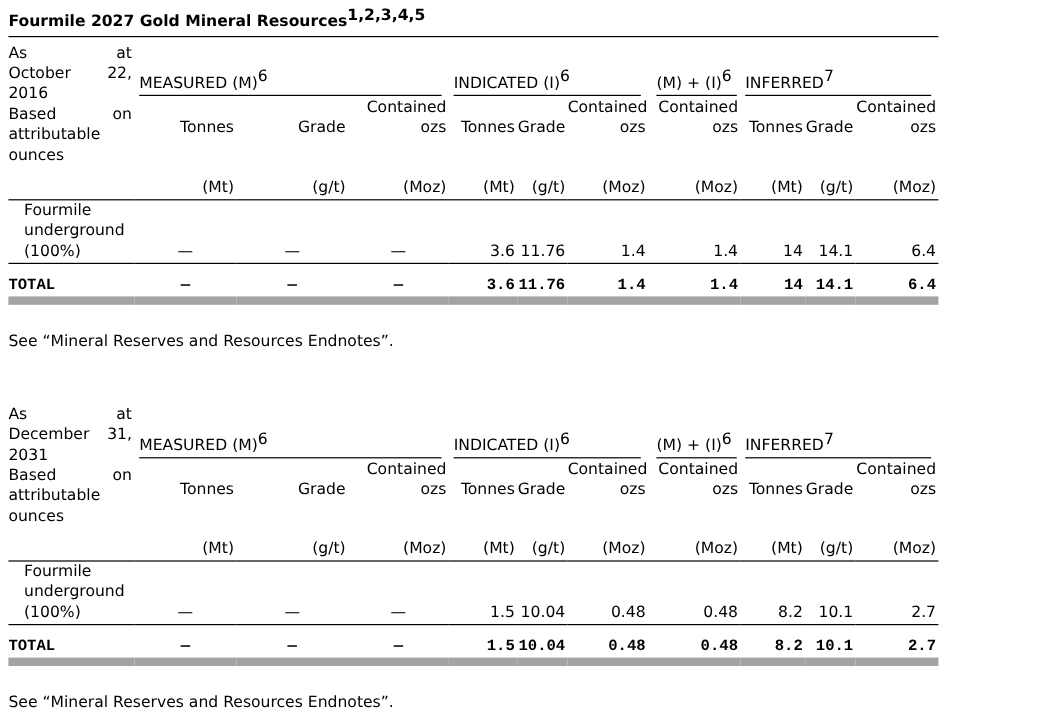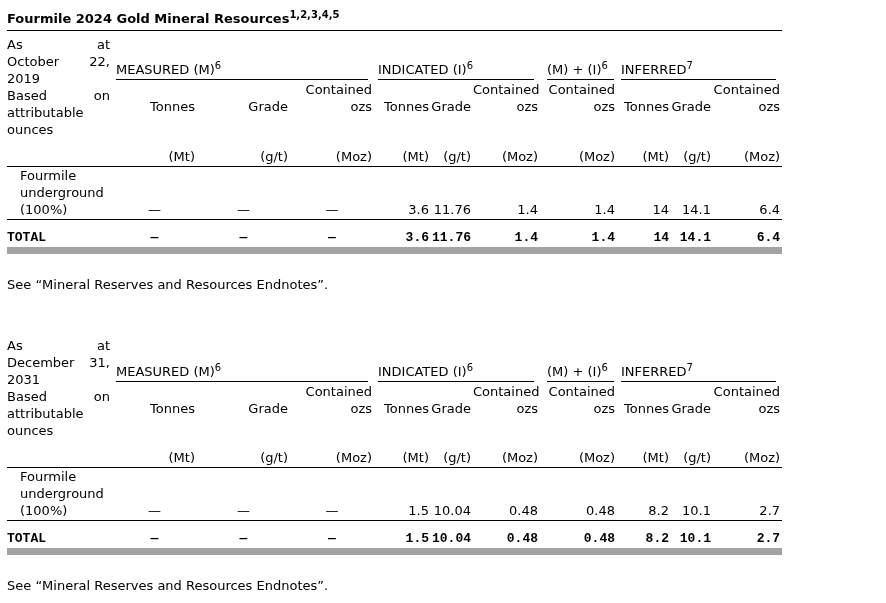--- a/index.html
+++ b/index.html
@@ -14,21 +14,21 @@
   }
   .rpt { width: 775px; }
   .rpt-title {
     margin: 0;
     font-size: 13px;
     line-height: 17px;
     font-weight: bold;
     border-bottom: 1px solid #000;
     padding-bottom: 3px;
   }
-  sup { font-size: 10px; line-height: 0; }
+  sup { font-size: 13px; line-height: 0; }
   table.res {
     border-collapse: collapse;
     table-layout: fixed;
     width: 775px;
     margin-top: 3px;
   }
   th, td {
     padding: 0 2px 1px 0;
     font-weight: normal;
     vertical-align: bottom;
@@ -57,21 +57,21 @@
   tr.row-total td { height: 31px; border-bottom: 7px solid #a3a3a3; font-weight: bold; font-family: Liberation Mono, monospace; }
   td.label { text-align: left; }
   tr.row-data td.label { padding-left: 13px; }
   td.dash { text-align: center; padding-right: 0; }
   .footnote { margin: 22px 0 43px 0; }
 </style>
 </head>
 <body>
 
 <section class="rpt">
-  <h2 class="rpt-title"><span>Fourmile 2024 Gold Mineral Resources</span><sup>1,2,3,4,5</sup></h2>
+  <h2 class="rpt-title"><span>Fourmile 2027 Gold Mineral Resources</span><sup>1,2,3,4,5</sup></h2>
 
   <table class="res">
     <colgroup>
       <col style="width:105px">
         <col style="width:85px">
         <col style="width:93px">
         <col style="width:84px">
       <col style="width:57px">
         <col style="width:42px">
         <col style="width:67px">
@@ -87,21 +87,21 @@
             <div>
               <div class="jline">
                   <span>As</span>
                   <span>at</span>
                 </div>
               <div class="jline">
                   <span>October</span>
                   <span>22,</span>
                 </div>
               <div class="jline">
-                  <span>2019</span>
+                  <span>2016</span>
                 </div>
             </div>
             <div>
               <div class="jline">
                   <span>Based</span>
                   <span>on</span>
                 </div>
               <div class="jline">
                   <span>attributable</span>
                 </div>

